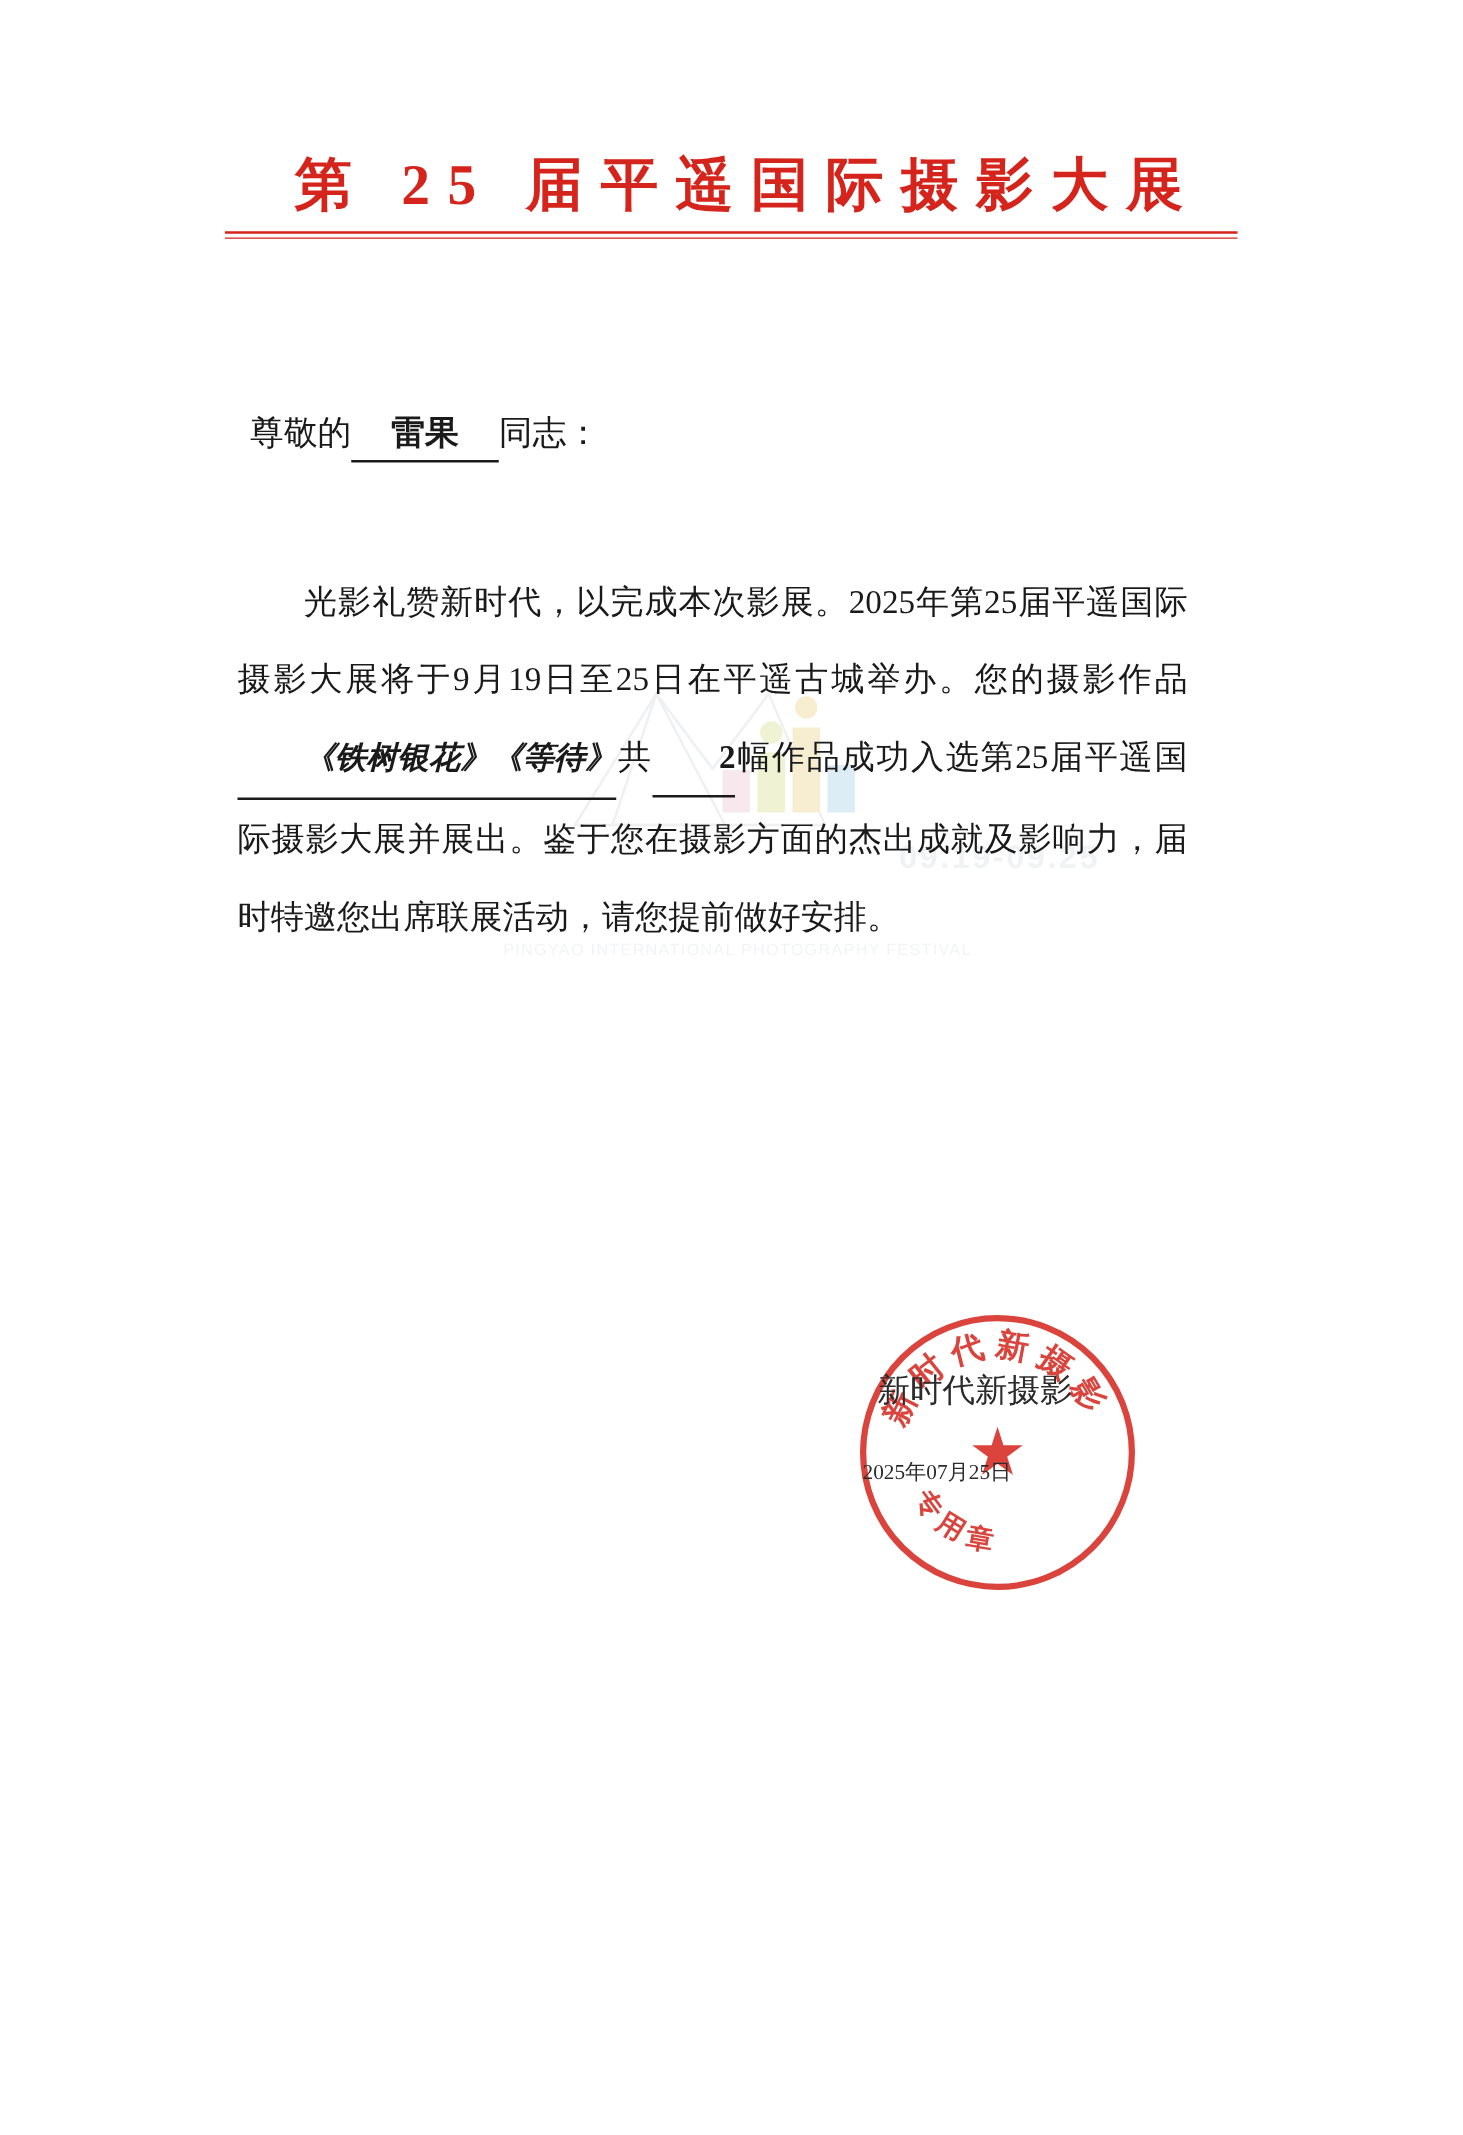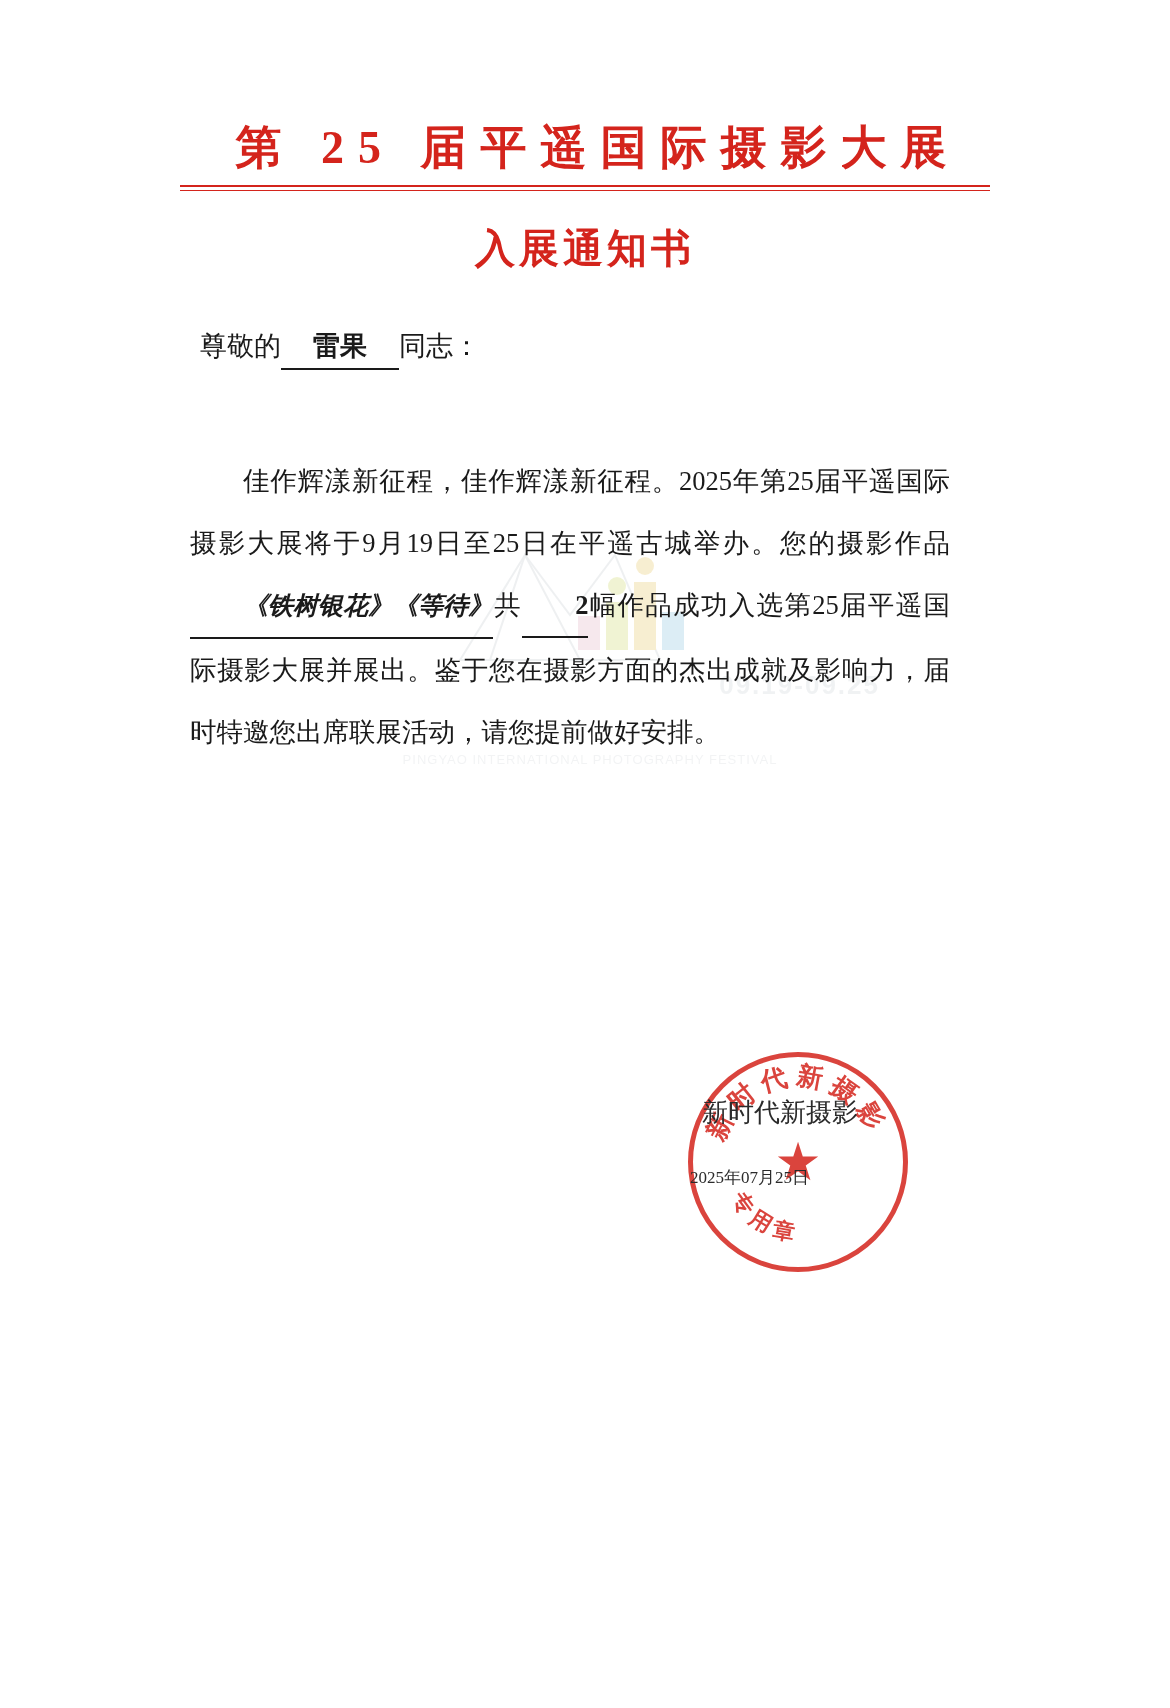--- a/index.html
+++ b/index.html
@@ -213,31 +213,30 @@
     <circle cx="187" cy="66" r="9" fill="#cfd96f"></circle>
     <circle cx="215" cy="46" r="9" fill="#e8c86a"></circle>
   </svg>
   <div class="wm-dates">09.19-09.25</div>
   <div class="wm-sub">PINGYAO INTERNATIONAL PHOTOGRAPHY FESTIVAL</div>
 </div>
 
 <div class="header">
   <div class="main-title">第 25 届平遥国际摄影大展</div>
   <div class="title-rule"></div>
-  <div class="sub-title">入展通知书</div>
 </div>
 
 <div class="salutation">
   <span>尊敬的</span><span class="fill fill-name">雷果</span><span>同志：</span>
 </div>
 
 <div class="highlight-band"></div>
 
 <div class="para-block">
-  <p class="para"><span>佳作辉漾新征程，佳作辉漾新征程。2025年第25届平遥国际摄影大展将于9月19日至25日在平遥古城举办。您的摄影作品</span><span class="fill fill-works">《铁树银花》《等待》</span><span>共</span><span class="fill fill-count">2</span><span>幅作品成功入选第25届平遥国际摄影大展并展出。鉴于您在摄影方面的杰出成就及影响力，届时特邀您出席联展活动，请您提前做好安排。</span></p>
+  <p class="para"><span>光影礼赞新时代，以完成本次影展。2025年第25届平遥国际摄影大展将于9月19日至25日在平遥古城举办。您的摄影作品</span><span class="fill fill-works">《铁树银花》《等待》</span><span>共</span><span class="fill fill-count">2</span><span>幅作品成功入选第25届平遥国际摄影大展并展出。鉴于您在摄影方面的杰出成就及影响力，届时特邀您出席联展活动，请您提前做好安排。</span></p>
 
 </div>
 
 <div class="stamp">
   <div class="stamp-star">★</div>
   <div class="stamp-text">
     <svg viewBox="0 0 210 210" width="210" height="210">
       <defs>
         <path id="arcpath" d="M 28 105 A 77 77 0 1 1 182 105" fill="none"></path>
         <path id="arcpath2" d="M 32 110 A 73 73 0 1 0 178 110" fill="none"></path>

